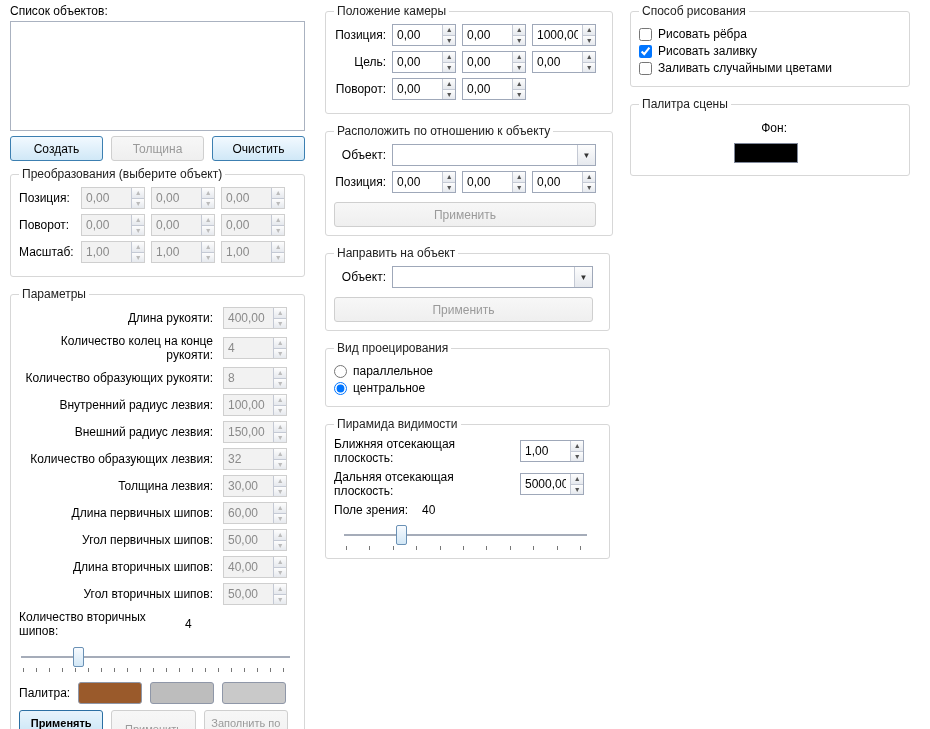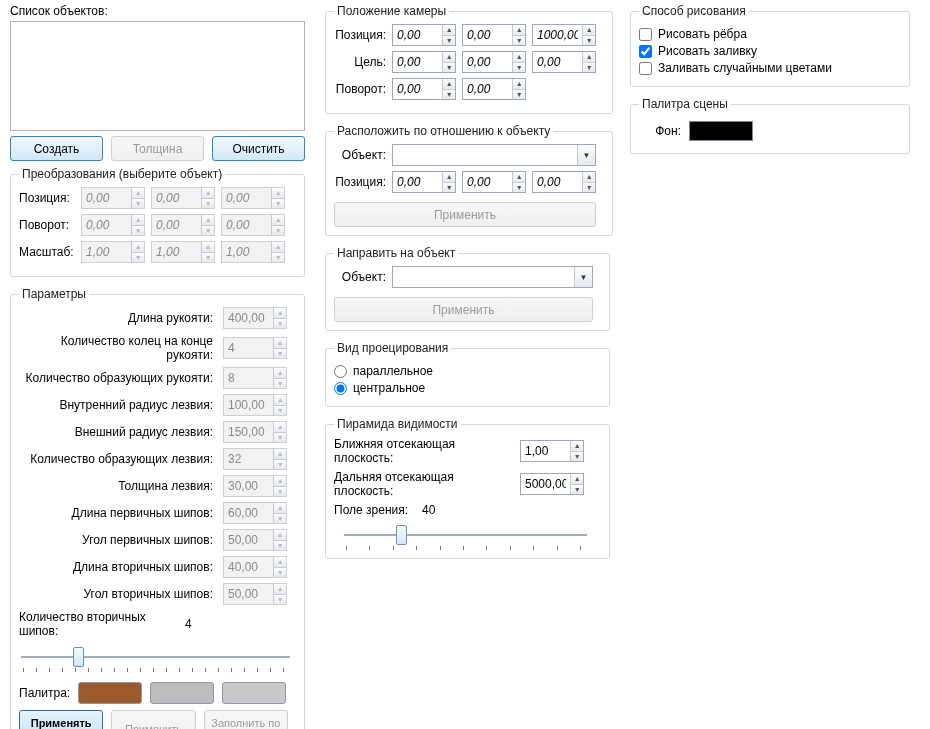--- a/index.html
+++ b/index.html
@@ -101,21 +101,21 @@
     flex:1;
     display:flex; align-items:center; justify-content:center;
     background: linear-gradient(#fdfdfd,#e6e9ee);
     font-size:7px; line-height:1;
     color:#555;
     cursor:pointer;
   }
   .spin .arr + .arr { border-top:1px solid #c4c9d4; }
   .spin.disabled .arr { color:#bbb; cursor:default; }
 
-  .spin3 { display:flex; gap:6px;font-style:italic; }
+  .spin3 { display:flex; gap:6px; }
 
   .combo {
     display:flex; align-items:center;
     border:1px solid #9fa8b9;
     background:#fff;
     height:22px;
     flex:1;
     position:relative;
   }
   .combo .cval { flex:1; padding:0 4px; }
@@ -158,21 +158,21 @@
     width:64px; height:22px;
     border:1px solid #8f97a8;
     border-radius:3px;
     cursor:pointer;
   }
   .swatch-sm { width:64px; height:20px; border:1px solid #7f8799; cursor:pointer;}
 
   .bigbtn-row { display:flex; gap:8px; margin-top:6px;}
   .bigbtn-row button { height:40px; line-height:1.2; white-space:normal; font-size:11px;}
 
-  .pal-row { display:flex; align-items:center; gap:8px; margin:4px 0;}
+  .pal-row { display:flex; align-items:center; gap:8px; margin:4px 0;flex-direction:column;}
   .pal-row label { width:42px; text-align:right; }
 
   .wide-apply { width:100%; margin-top:4px; }
 
   .fov-row {display:flex; align-items:center; gap:14px; margin-top:4px;}
 </style>
 </head>
 <body>
 
 <div class="cols">

